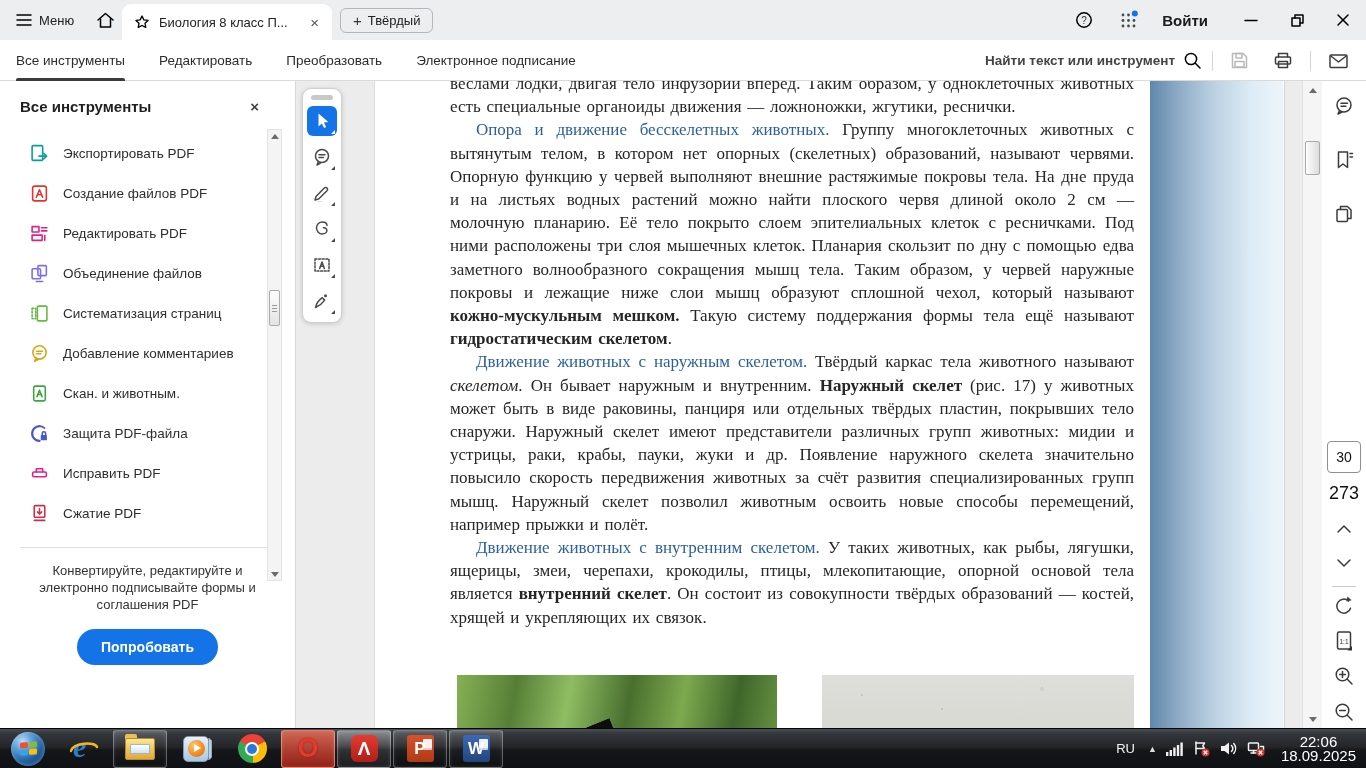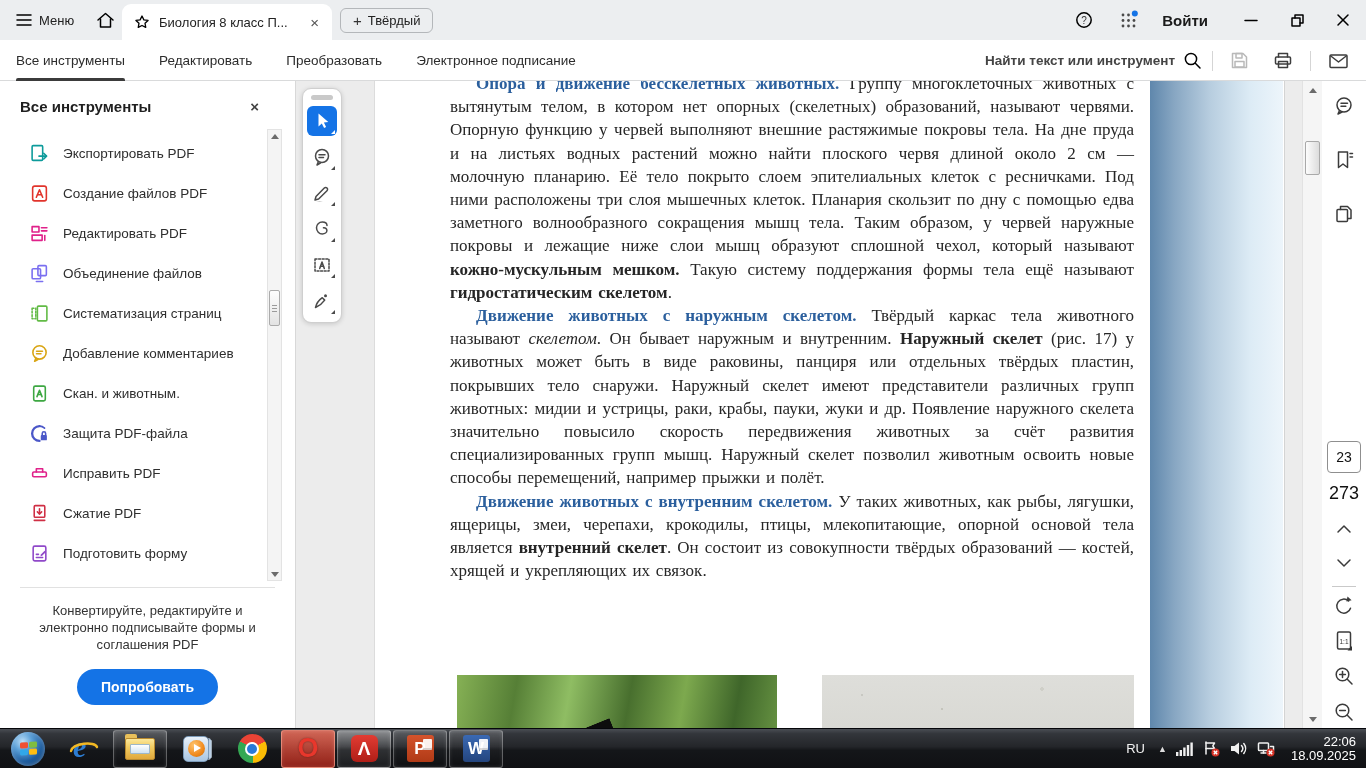--- a/index.html
+++ b/index.html
@@ -63,21 +63,21 @@
   .qt-btn.active { background:#1473e6; color:#fff; }
   .qt-btn::after { content:""; position:absolute; right:2px; bottom:2px; width:0; height:0; border-left:4px solid transparent; border-bottom:4px solid currentColor; }
 
   
   #page { position:absolute; left:374px; top:-14px; width:911px; height:774px; background:#fff; border-left:1px solid #dcdcdc; border-right:1px solid #d4d4d4; }
   .page-edge { position:absolute; top:0; right:1px; width:133px; height:100%;
     background:linear-gradient(to right,#5f87ac 0%,#87a6c2 18%,#b7cddf 45%,#dcebf5 75%,#edf5fb 100%); }
   #doc-text { position:relative; margin-left:75px; padding-top:5px; width:684px; }
   .doc-p { font-family:"Liberation Serif","DejaVu Serif",serif; font-size:17px; line-height:23.2px; color:#262626; text-align:justify; word-spacing:1.5px; }
   .doc-p.ind { text-indent:26px; }
-  .seg-h { color:#2b5f9d; font-weight:bold; }
+  .seg-h { color:#2b5f9d; font-weight:normal; }
   .seg-b { font-weight:bold; }
   .seg-i { font-style:italic; }
   .seg-n {}
   .photo { position:absolute; top:608px; height:110px; overflow:hidden; }
   #photo-beetle { left:82px; width:320px;
     background:linear-gradient(100deg,#86b155 0%,#567f36 18%,#8fbd63 34%,#486f2e 52%,#7da94e 68%,#3f662a 84%,#6d9a46 100%); }
   #photo-beetle i { position:absolute; left:150px; top:55px; width:110px; height:90px; background:#0d0d0d; border-radius:50% 50% 0 0 / 90% 90% 0 0; transform:rotate(-8deg); }
   #photo-beetle i::before { content:""; position:absolute; left:-44px; top:-12px; width:52px; height:70px; border:14px solid #0d0d0d; border-right:none; border-bottom:none; border-radius:60% 0 0 0; transform:rotate(-14deg); }
   #photo-crab { left:447px; width:312px; background:
     radial-gradient(3px 3px at 40px 20px, #c8c8c2 40%, transparent 41%),
@@ -126,21 +126,21 @@
   .acro { width:27px; height:27px; border-radius:6px; background:linear-gradient(#e23c33,#b01e17); display:flex; align-items:center; justify-content:center; color:#fff; font-weight:bold; font-size:19px; }
   .office { width:27px; height:27px; border-radius:3px; display:flex; align-items:center; justify-content:center; color:#fff; font-weight:bold; font-size:17px; position:relative; }
   .office i { position:absolute; right:2px; top:4px; width:9px; height:11px; background:#fff; opacity:.92; border-radius:1px; box-shadow:inset 0 -2px 0 rgba(0,0,0,.15); }
   .pp { background:linear-gradient(#d4532c,#b03a16); }
   .wd { background:linear-gradient(#3a69b3,#24457e); }
   #tb-stretch { flex:1; height:100%; }
   #tray { display:flex; align-items:center; gap:9px; padding-right:10px; color:#f2f2f2; }
   #tray .lang { font-size:13px; padding:0 4px; }
   #tray .chev { font-size:9px; color:#dedede; }
   .tray-ic { display:flex; align-items:center; }
-  #clock { text-align:right; font-size:13px; line-height:14px; color:#fff; padding-left:6px; }
+  #clock { text-align:center; font-size:15px; line-height:14px; color:#fff; padding-left:6px; }
 
   .ic-stroke { stroke:currentColor; fill:none; stroke-width:1.5; stroke-linecap:round; stroke-linejoin:round; }
 </style>
 </head>
 <body>
 
 <div id="titlebar">
   <div class="tb-left">
     <div class="menu-btn">
       <svg width="16" height="14" viewBox="0 0 16 14">
@@ -391,33 +391,20 @@
               <g class="ic-stroke">
                 <rect x="4" y="1.5" width="10" height="11" rx="1"></rect>
                 <path d="M9 4.5v5"></path>
                 <path d="M7 7.5l2 2 2-2"></path>
                 <path d="M4 15.5h10"></path>
               </g>
             </svg>
           </span>
           <span class="t-label">Сжатие PDF</span>
         </div>
-        <div class="tool-item">
-          <span class="t-ic" style="color: rgb(144, 73, 201);">
-            <svg width="19" height="19" viewBox="0 0 18 18">
-              <g class="ic-stroke">
-                <rect x="3" y="2" width="12" height="14" rx="1.5"></rect>
-                <line x1="6" y1="12.8" x2="12" y2="12.8"></line>
-                <line x1="6" y1="9.8" x2="8" y2="9.8"></line>
-                <path d="M10.3 9.9l3.6-3.6 1.2 1.2-3.6 3.6-1.6.4z" fill="currentColor" stroke="none"></path>
-              </g>
-            </svg>
-          </span>
-          <span class="t-label">Подготовить форму</span>
-        </div>
       </div>
     <div class="tp-divider"></div>
     <div class="tp-promo">Конвертируйте, редактируйте и электронно подписывайте формы и соглашения PDF</div>
     <button class="tp-cta">Попробовать</button>
     <div class="tp-scroll">
       <div class="arr" style="top:0">
           <i class="tri-up"></i>
         </div>
       <div class="thumb"></div>
       <div class="arr" style="bottom:0">
@@ -479,20 +466,21 @@
               <circle cx="13.5" cy="4.8" r="1.5" fill="currentColor"></circle>
             </svg>
           </span>
         </div>
       </div>
   </div>
 
   <div id="page">
     <div class="page-edge"></div>
     <div id="doc-text">
+        <p class="doc-p"><span class="seg-n">веслами лодки, двигая тело инфузории вперёд. Таким образом, у одноклеточных животных есть специальные органоиды движения — ложноножки, жгутики, реснички.</span></p>
         <p class="doc-p ind"><span class="seg-h">Опора и движение бесскелетных животных. </span><span class="seg-n">Группу многоклеточных животных с вытянутым телом, в котором нет опорных (скелетных) образований, называют червями. Опорную функцию у червей выполняют внешние растяжимые покровы тела. На дне пруда и на листьях водных растений можно найти плоского червя длиной около 2 см — молочную планарию. Её тело покрыто слоем эпителиальных клеток с ресничками. Под ними расположены три слоя мышечных клеток. Планария скользит по дну с помощью едва заметного волнообразного сокращения мышц тела. Таким образом, у червей наружные покровы и лежащие ниже слои мышц образуют сплошной чехол, который называют </span><span class="seg-b">кожно-мускульным мешком.</span><span class="seg-n"> Такую систему поддержания формы тела ещё называют </span><span class="seg-b">гидростатическим скелетом</span><span class="seg-n">.</span></p>
         <p class="doc-p ind"><span class="seg-h">Движение животных с наружным скелетом. </span><span class="seg-n">Твёрдый каркас тела животного называют </span><span class="seg-i">скелетом</span><span class="seg-n">. Он бывает наружным и внутренним. </span><span class="seg-b">Наружный скелет</span><span class="seg-n"> (рис. 17) у животных может быть в виде раковины, панциря или отдельных твёрдых пластин, покрывших тело снаружи. Наружный скелет имеют представители различных групп животных: мидии и устрицы, раки, крабы, пауки, жуки и др. Появление наружного скелета значительно повысило скорость передвижения животных за счёт развития специализированных групп мышц. Наружный скелет позволил животным освоить новые способы перемещений, например прыжки и полёт.</span></p>
         <p class="doc-p ind"><span class="seg-h">Движение животных с внутренним скелетом. </span><span class="seg-n">У таких животных, как рыбы, лягушки, ящерицы, змеи, черепахи, крокодилы, птицы, млекопитающие, опорной основой тела является </span><span class="seg-b">внутренний скелет</span><span class="seg-n">. Он состоит из совокупности твёрдых образований — костей, хрящей и укрепляющих их связок.</span></p>
       </div>
     <div class="photo" id="photo-beetle">
         <i></i>
       </div>
     <div class="photo" id="photo-crab"></div>
   </div>
 
@@ -529,21 +517,21 @@
     <div class="rail-ic" style="top:122px">
       <svg width="22" height="22" viewBox="0 0 22 22">
           <g class="ic-stroke" stroke-width="1.6">
             <rect x="4" y="6.5" width="10.5" height="12" rx="1"></rect>
             <path d="M7.5 6.5v-3h7l3.5 3.5v8.5h-3"></path>
           </g>
         </svg>
     </div>
 
     <div class="page-box">
-        <span>23</span>
+        <span>30</span>
       </div>
     <div class="page-total">273</div>
 
     <div class="rail-ic" style="top:442px">
       <svg width="18" height="12" viewBox="0 0 18 12">
           <polyline class="ic-stroke" stroke-width="2.2" points="3,9 9,3 15,9"></polyline>
         </svg>
     </div>
     <div class="rail-ic" style="top:476px">
       <svg width="18" height="12" viewBox="0 0 18 12">

